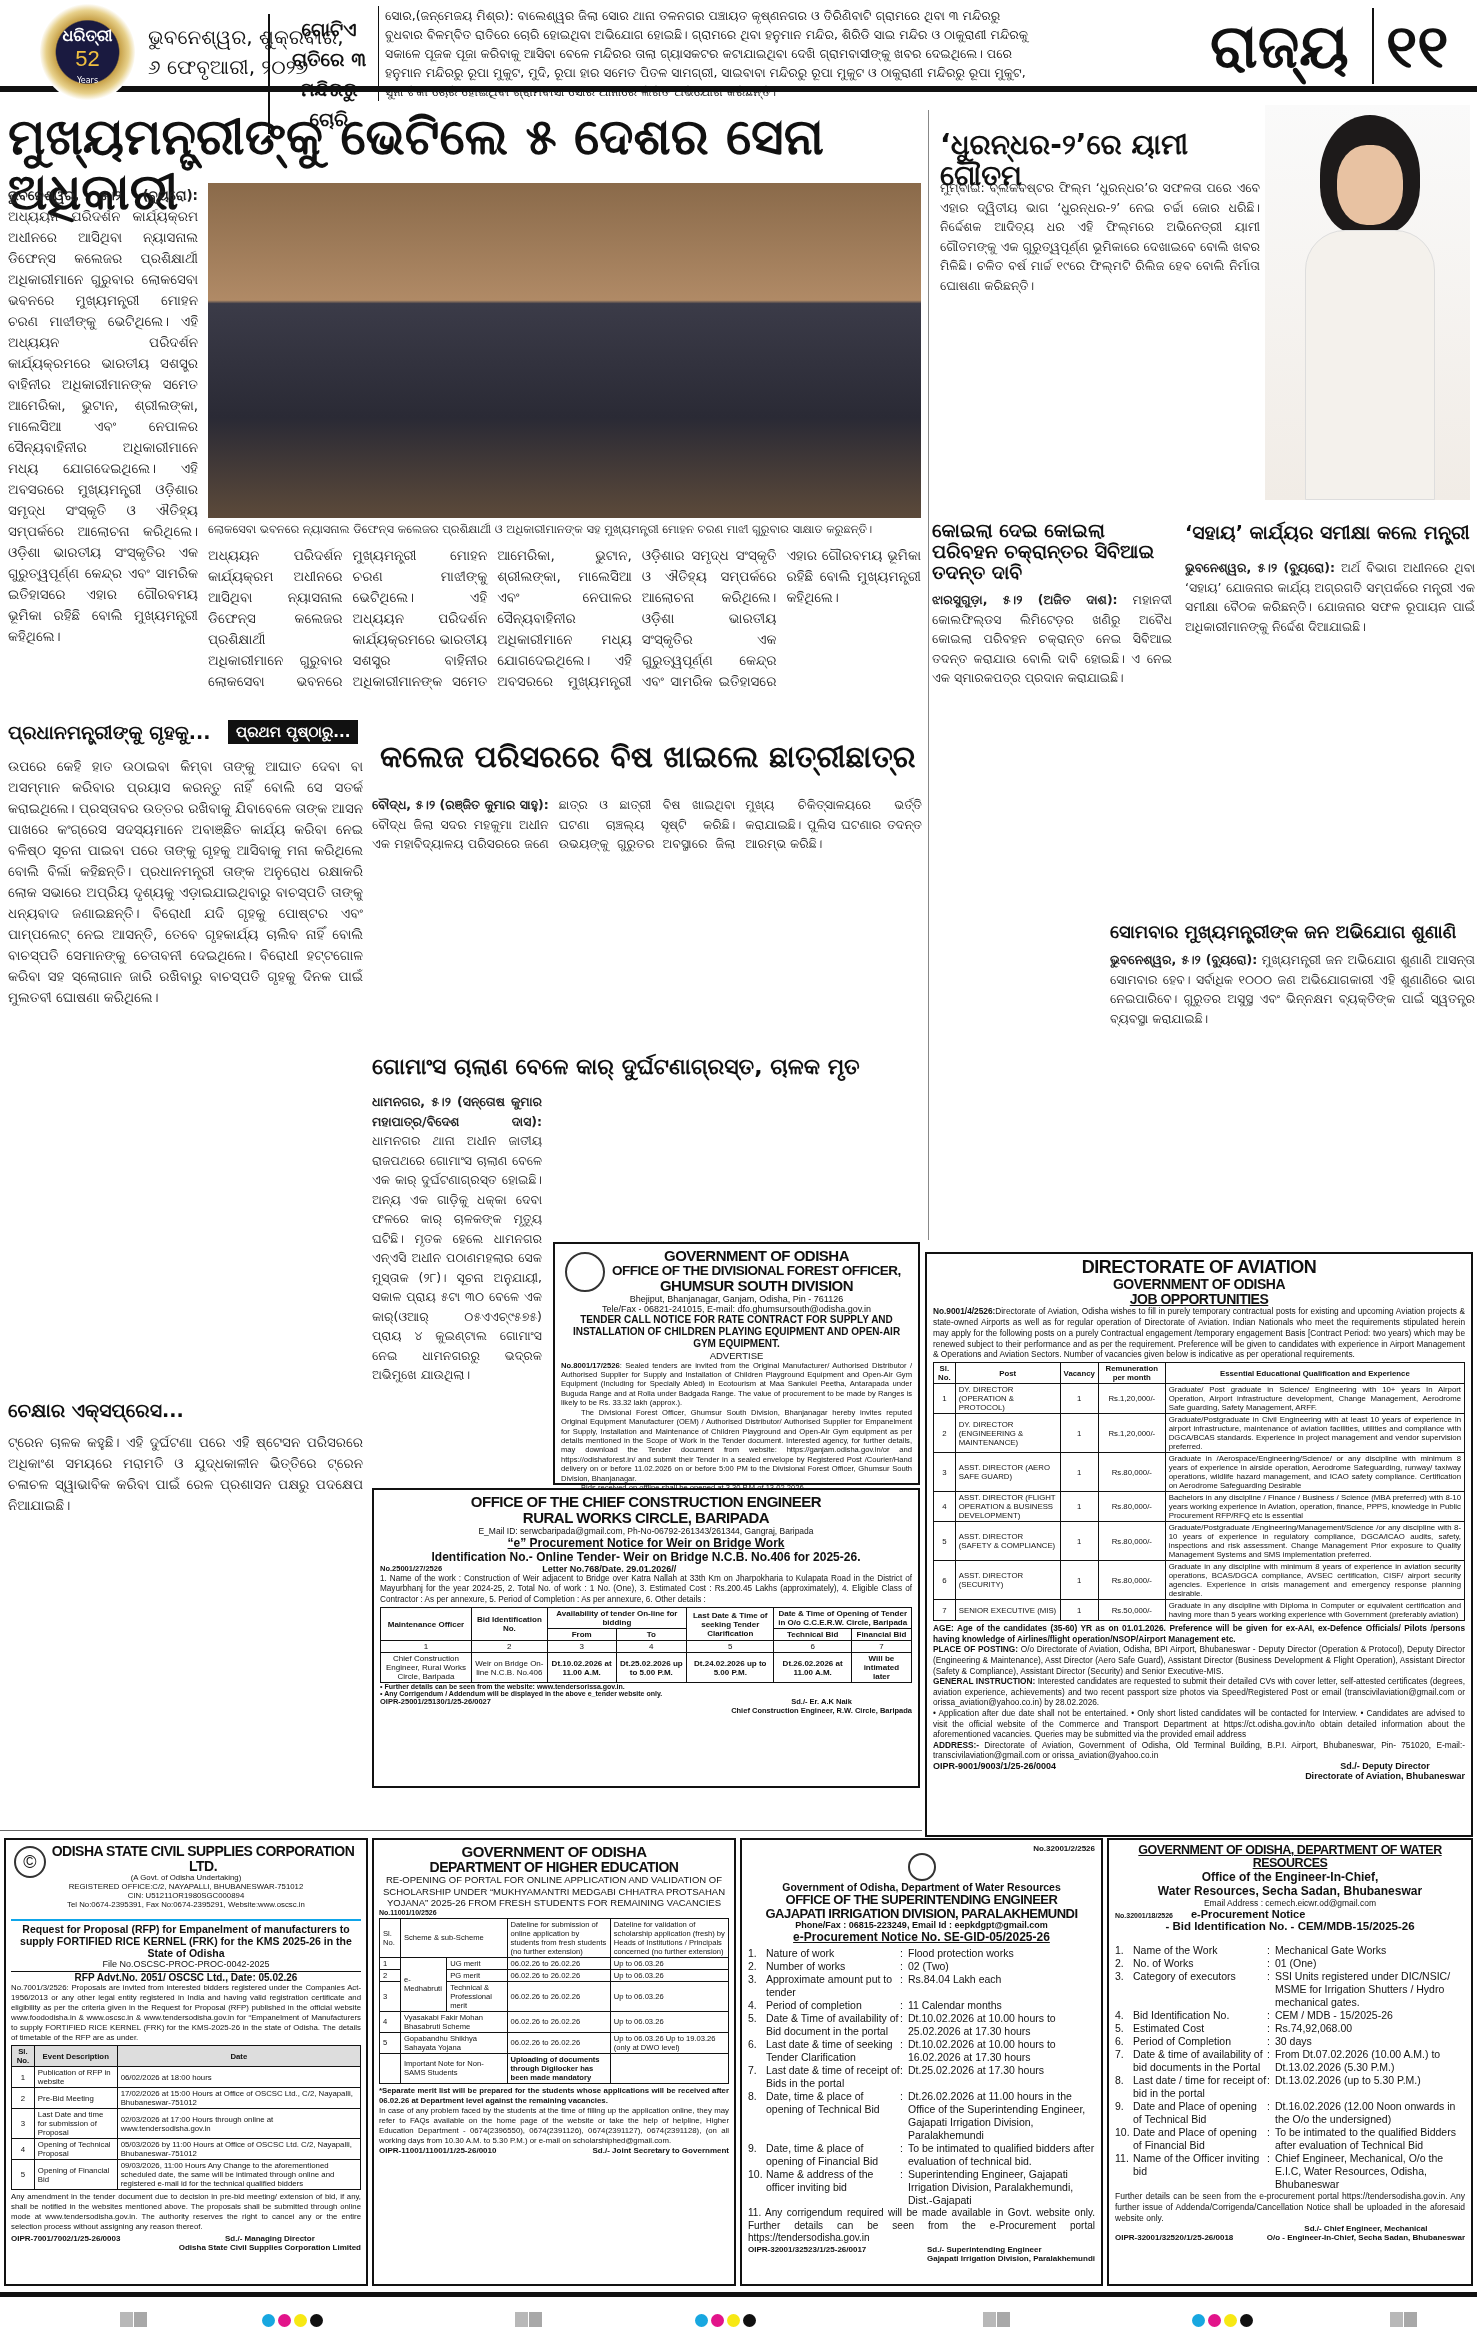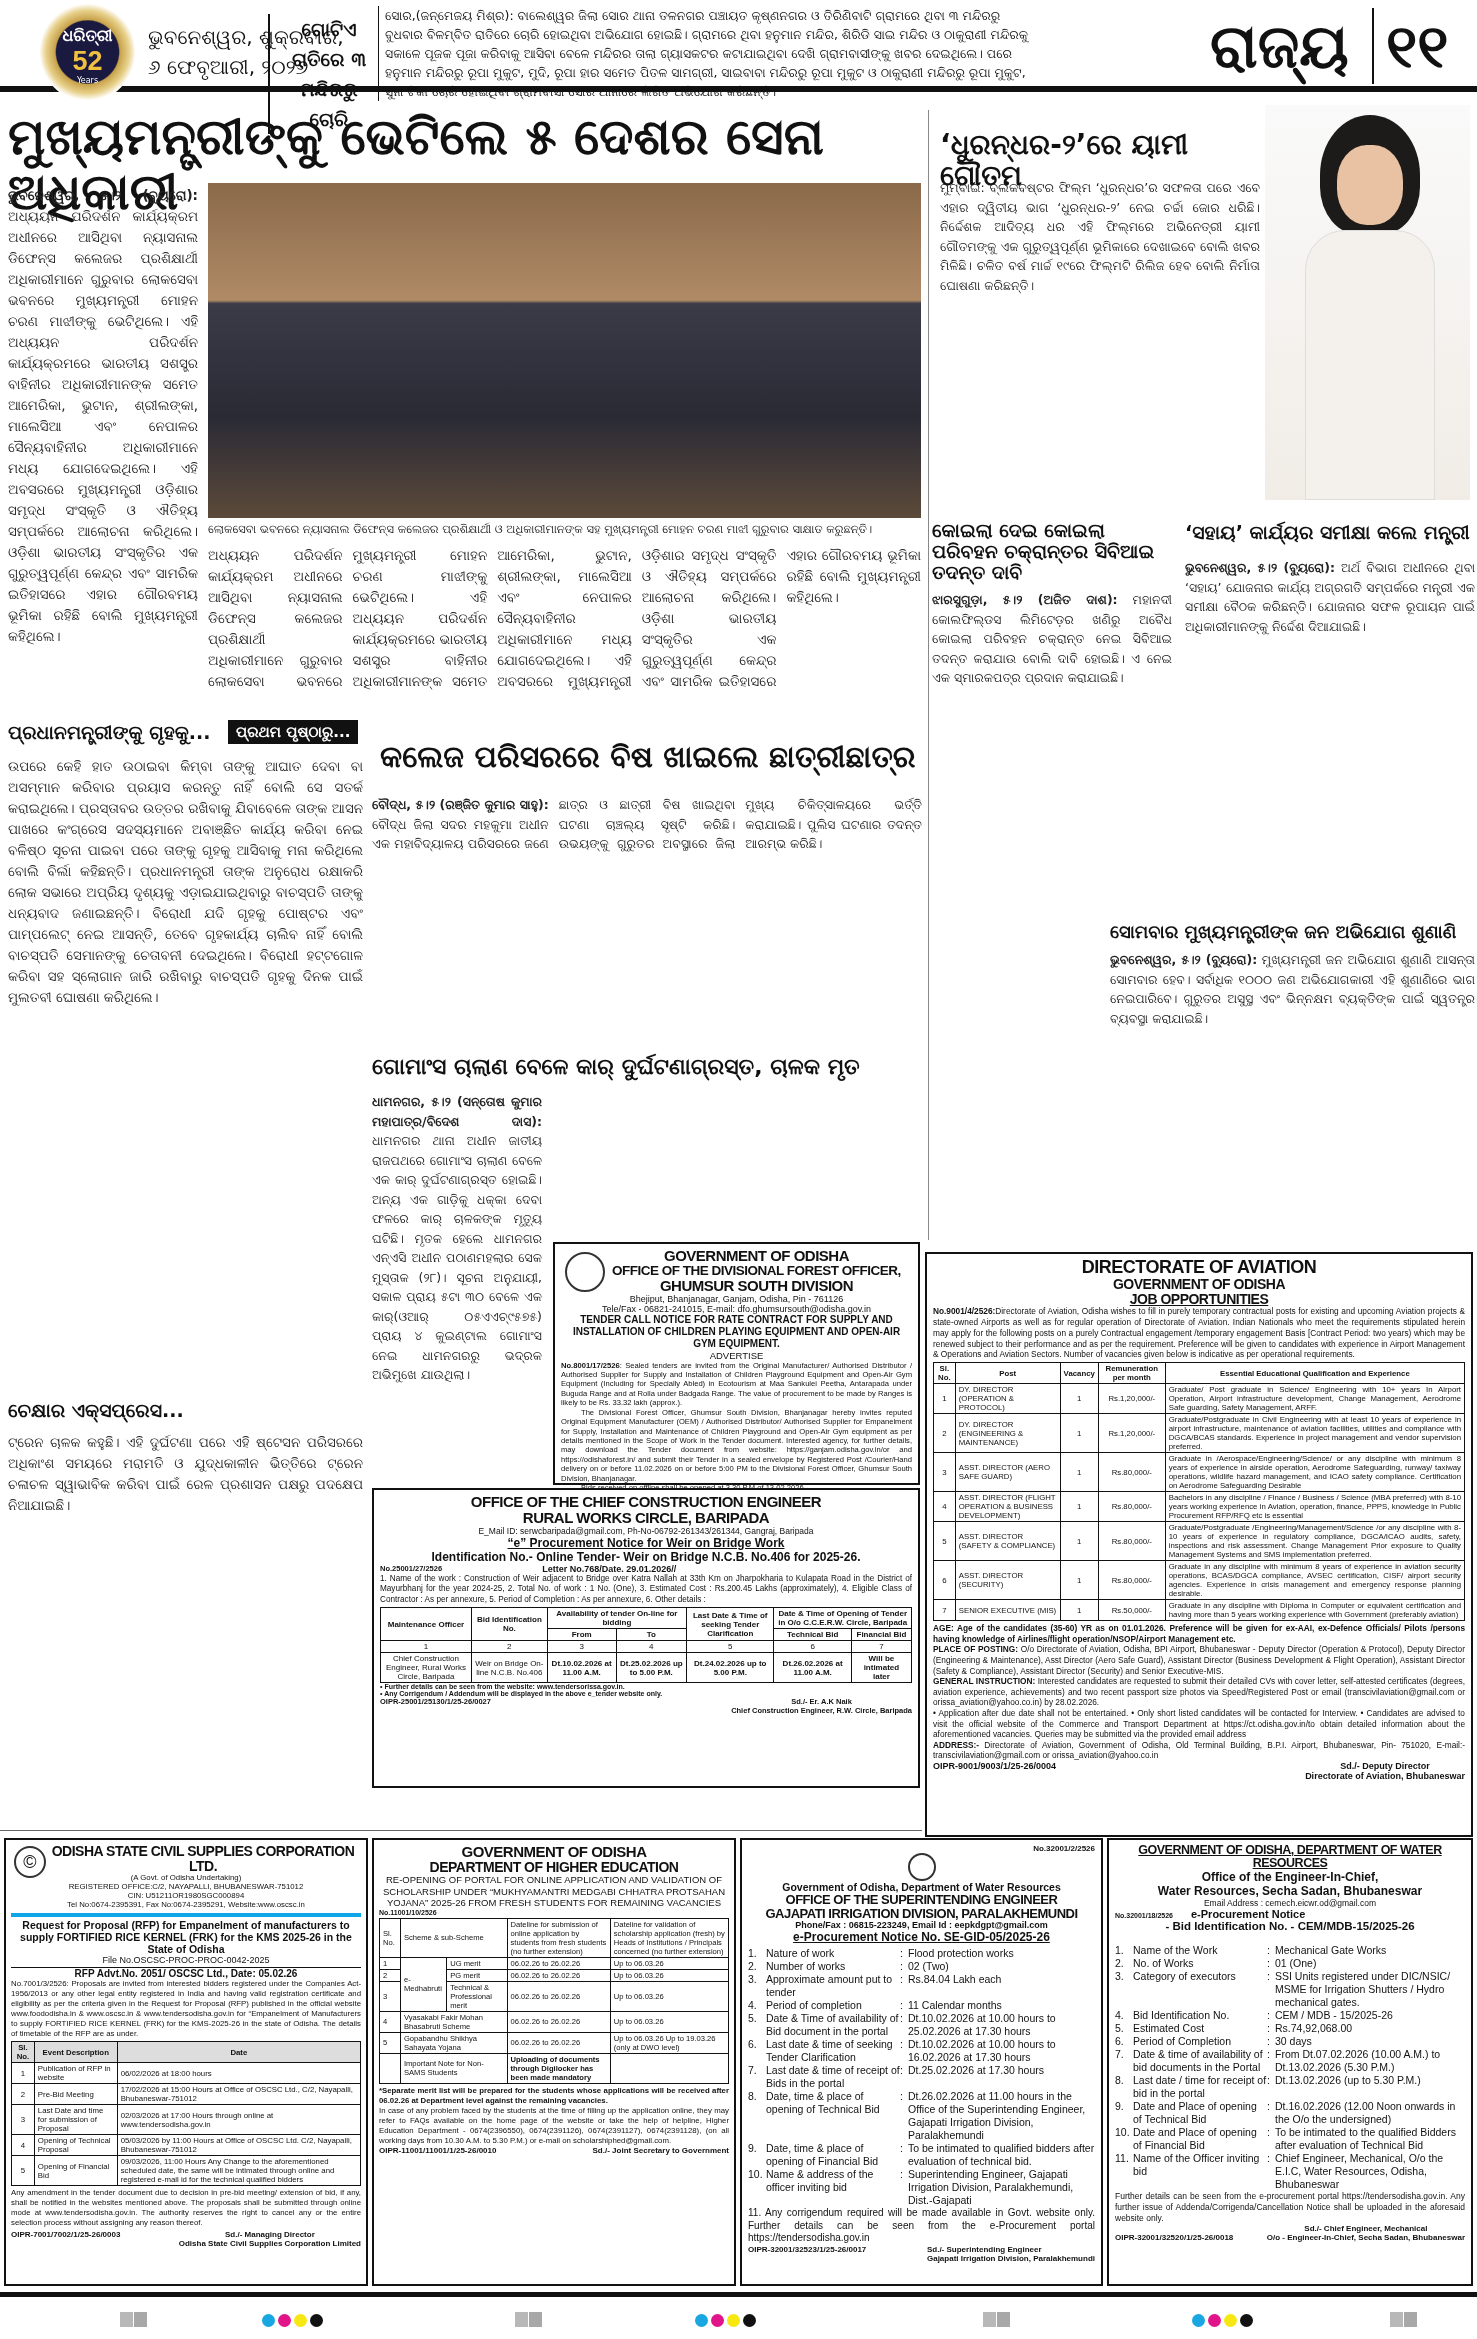--- a/index.html
+++ b/index.html
@@ -1,21 +1,21 @@
 <!DOCTYPE html>
 <html><head>
 <meta charset="utf-8">
 <style>
 *{box-sizing:border-box;margin:0;padding:0}
 body{width:1477px;height:2339px;background:#fff;font-family:"DejaVu Sans",sans-serif;color:#111;position:relative;overflow:hidden}
 .abs{position:absolute}
 .masthead{left:0;top:0;width:1477px;height:92px;border-bottom:6px solid #111}
 .logo{left:40px;top:2px;width:95px;height:100px;border-radius:50%;background:radial-gradient(circle,#1a1a40 45%,#c8a24a 47%,#e7d08a 60%,#fff 70%)}
 .logo .l1{position:absolute;top:24px;width:100%;text-align:center;color:#fff;font-size:16px;font-weight:bold}
-.logo .l2{position:absolute;top:44px;width:100%;text-align:center;color:#f0c040;font-size:27px;font-weight:bold;font-family:"Liberation Sans",sans-serif}
+.logo .l2{position:absolute;top:44px;width:100%;text-align:center;color:#f0c040;font-size:22px;font-weight:normal;font-family:"Liberation Sans",sans-serif}
 .logo .l3{position:absolute;top:74px;width:100%;text-align:center;color:#fff;font-size:8px}
 .dateline{left:148px;top:22px;font-size:20px;line-height:30px}
 .teaser-title{left:268px;top:14px;width:110px;font-size:19px;font-weight:bold;text-align:center;line-height:30px;border-left:2px solid #111;padding-left:10px}
 .teaser-body{left:378px;top:6px;width:660px;font-size:12.5px;line-height:19px;border-left:1px solid #111;padding-left:6px}
 .section{left:1210px;top:8px;font-size:60px;font-weight:bold;color:#111;line-height:76px}
 .pg{left:1372px;top:8px;font-size:60px;font-weight:bold;border-left:2px solid #111;padding-left:12px;line-height:76px}
 .headline{font-weight:bold;color:#111;line-height:1.1}
 .col-text{font-size:13.5px;line-height:21px;text-align:justify;color:#222}
 .rule-v{border-left:1px solid #888}
 .photo{background:linear-gradient(180deg,#8a6a4a 0%,#b08a66 35%,#3b3b48 36%,#2a2a35 70%,#5c4a3a 100%)}
@@ -245,21 +245,21 @@
 </div>
 
 <div class="abs" style="left:0;top:1830px;width:922px;border-top:1px solid #666"></div>
 
 <div class="abs ad" style="left:4px;top:1838px;width:364px;height:448px;padding:4px 5px">
   <div style="position:absolute;left:8px;top:6px;width:32px;height:32px;border:2px solid #333;border-radius:50%;text-align:center;font-size:18px;line-height:28px">©</div>
   <h1 style="font-size:14px;margin-left:34px">ODISHA STATE CIVIL SUPPLIES CORPORATION LTD.</h1>
   <div class="c" style="font-size:7.8px">(A Govt. of Odisha Undertaking)</div>
   <div class="c" style="font-size:7.8px">REGISTERED OFFICE:C/2, NAYAPALLI, BHUBANESWAR-751012</div>
   <div class="c" style="font-size:7.8px">CIN: U51211OR1980SGC000894</div>
-  <div class="c" style="font-size:7.8px;border-bottom:4px solid #0ea5e9;padding-bottom:4px">Tel No:0674-2395391, Fax No:0674-2395291, Website:www.oscsc.in</div>
+  <div class="c" style="font-size:7.8px;border-bottom:2px solid #0ea5e9;padding-bottom:10px">Tel No:0674-2395391, Fax No:0674-2395291, Website:www.oscsc.in</div>
   <div class="c bold" style="font-size:10.5px;line-height:12px;margin-top:2px">Request for Proposal (RFP) for Empanelment of manufacturers to supply FORTIFIED RICE KERNEL (FRK) for the KMS 2025-26 in the State of Odisha</div>
   <div class="c" style="font-size:9px;border-bottom:1px solid #111;padding-bottom:2px">File No.OSCSC-PROC-PROC-0042-2025</div>
   <div class="c bold" style="font-size:10px">RFP Advt.No. 2051/ OSCSC Ltd., Date: 05.02.26</div>
   <p style="font-size:7.8px;line-height:10px">No.7001/3/2526: Proposals are invited from interested bidders registered under the Companies Act-1956/2013 or any other legal entity registered in India and having valid registration certificate and eligibility as per the criteria given in the Request for Proposal (RFP) published in the official website www.foododisha.in &amp; www.oscsc.in &amp; www.tendersodisha.gov.in for “Empanelment of Manufacturers to supply FORTIFIED RICE KERNEL (FRK) for the KMS-2025-26 in the state of Odisha. The details of timetable of the RFP are as under.</p>
   <table style="font-size:7.8px;margin:2px 0">
     <thead>
         <tr style="background:#ddd">
           <th>Sl. No.</th>
           <th>Event Description</th>
           <th>Date</th>

